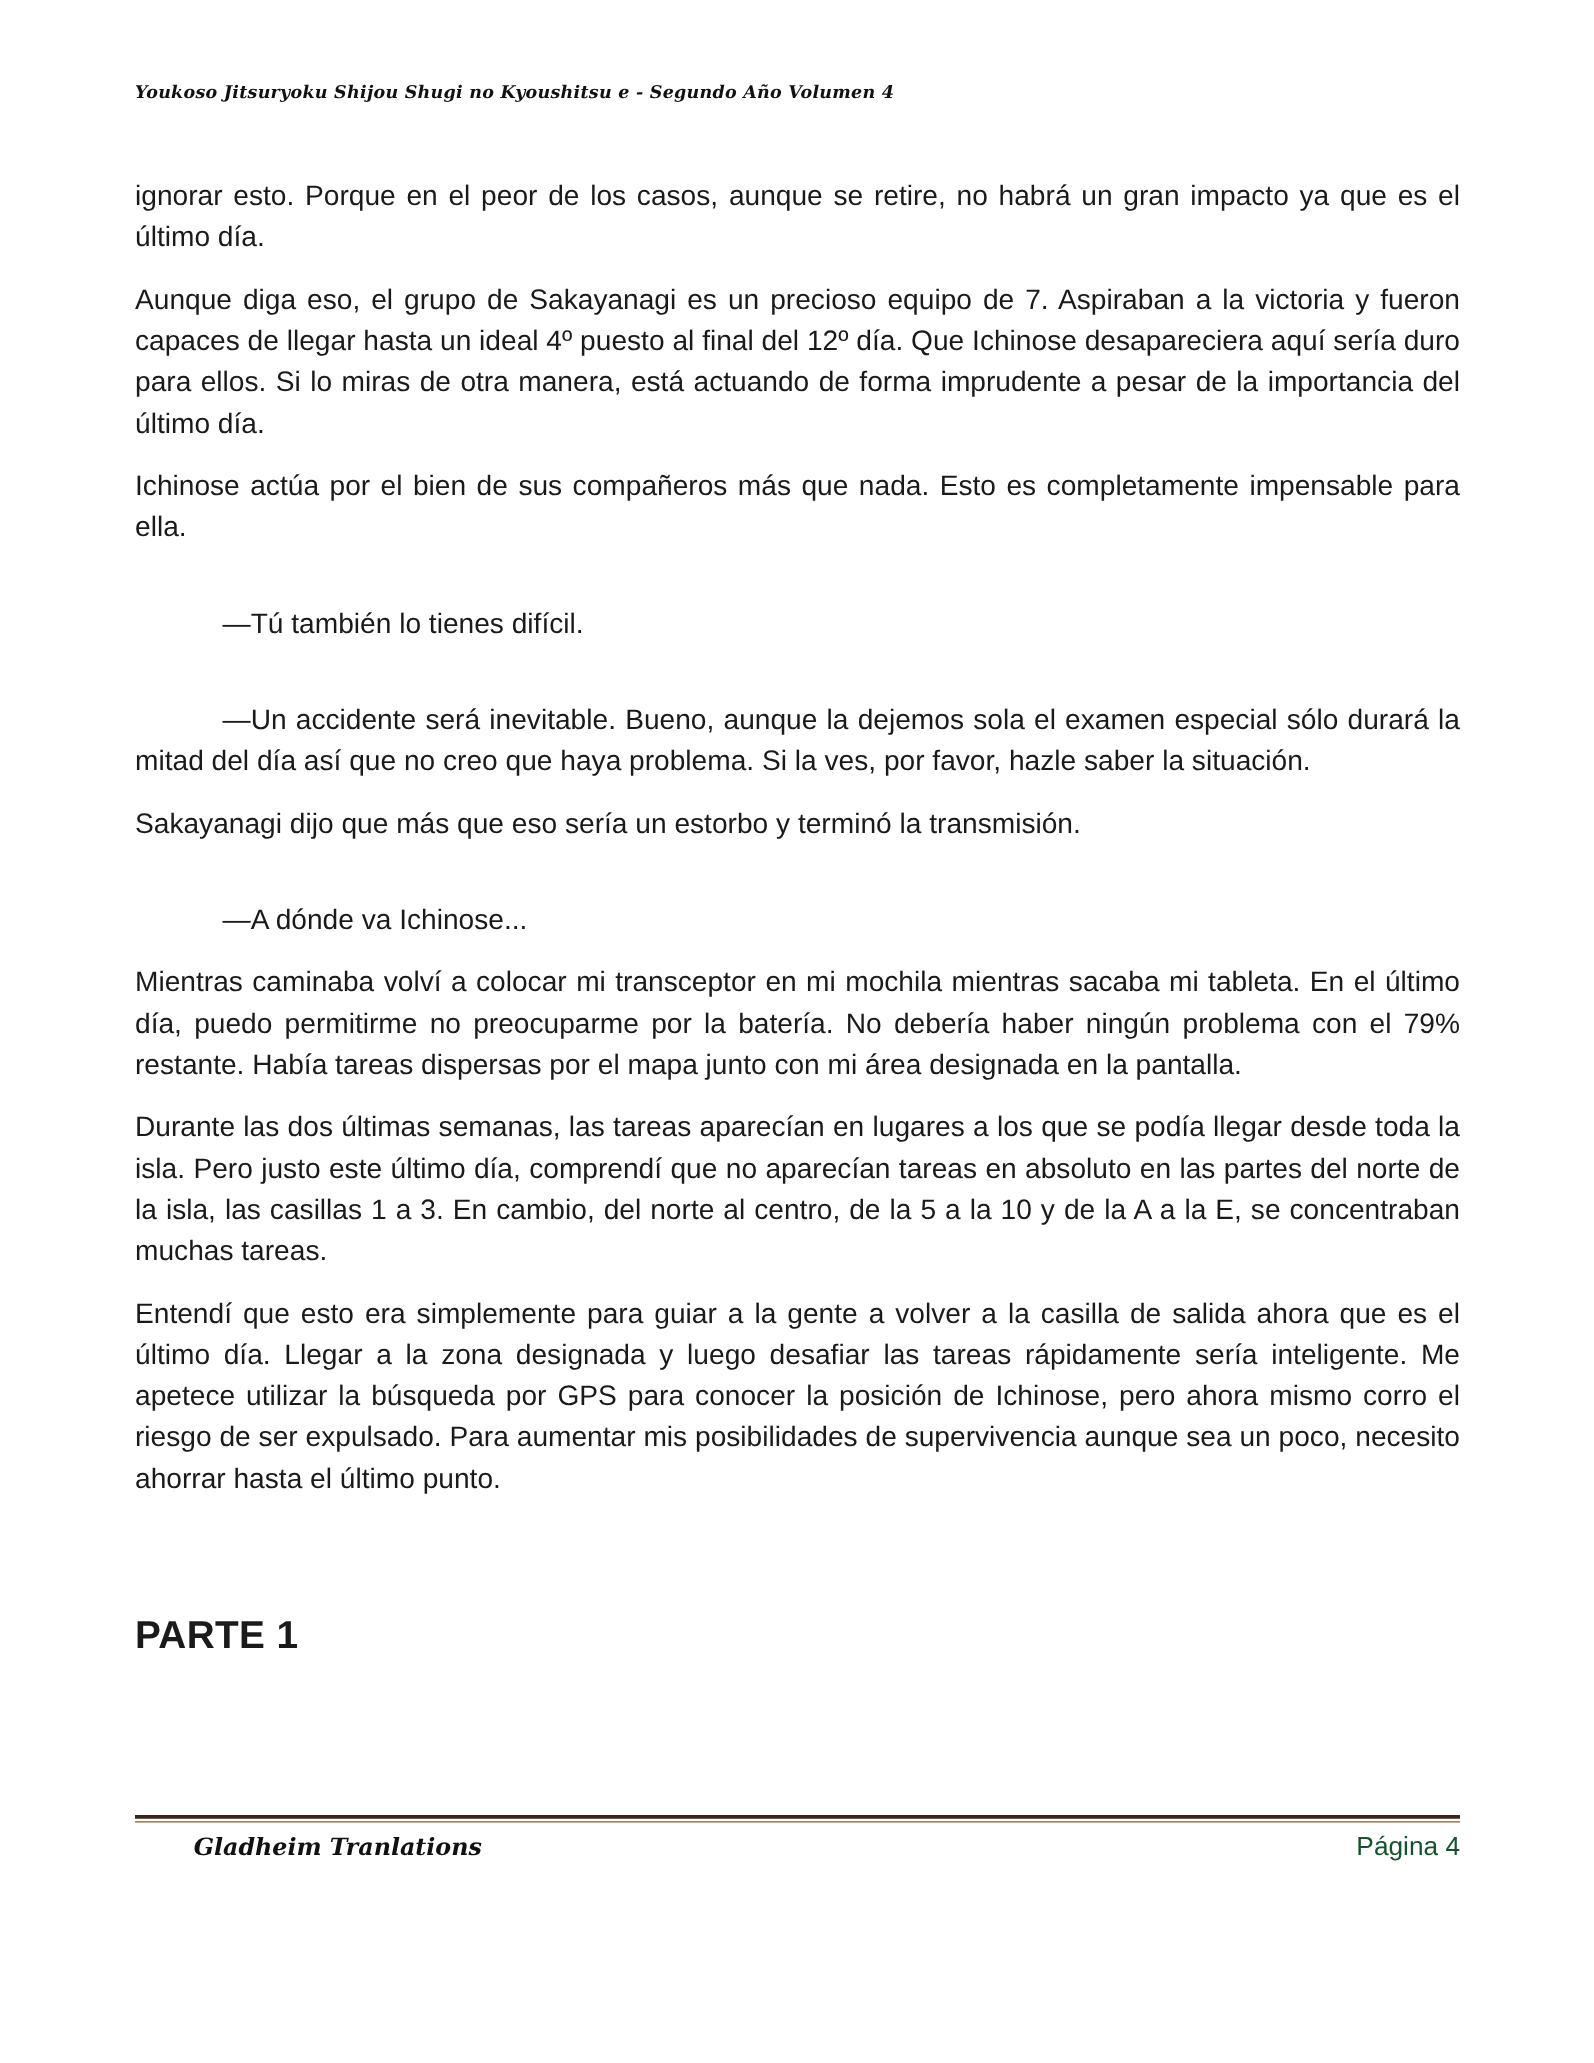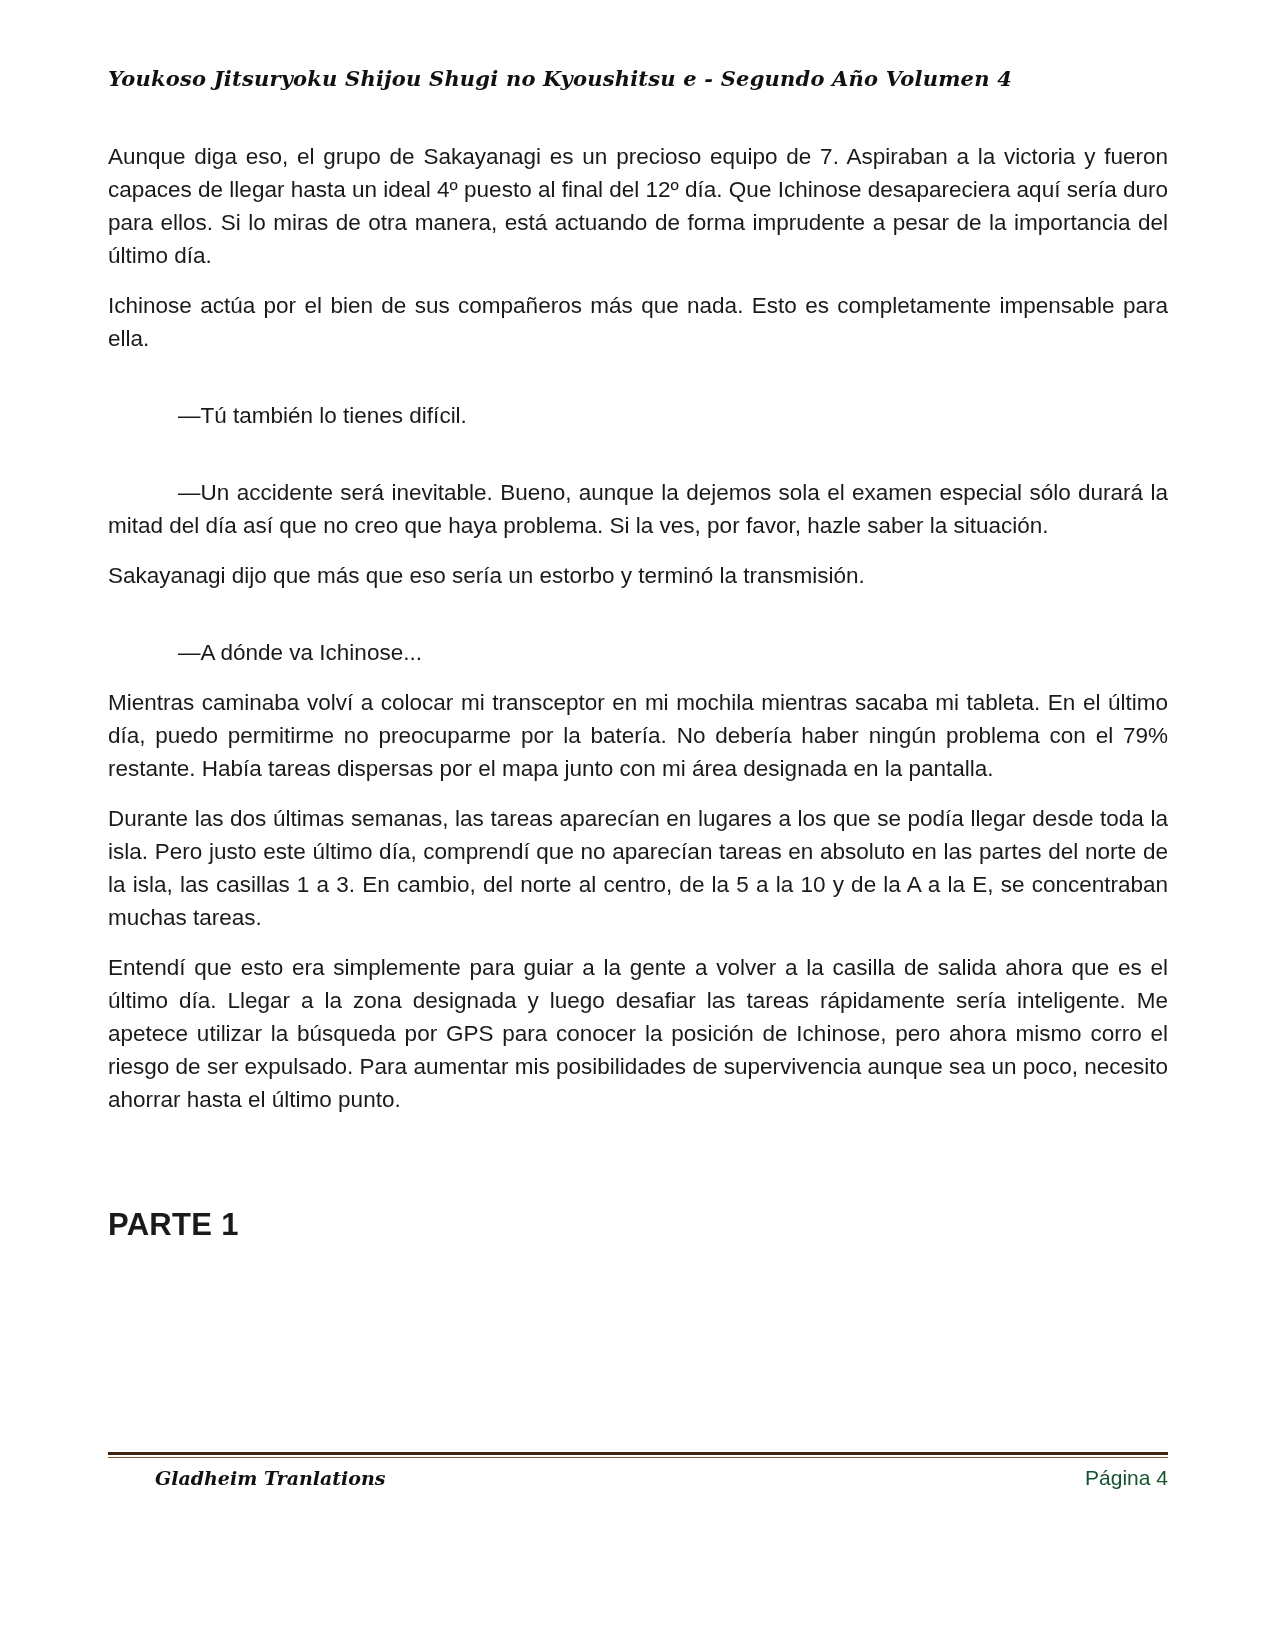--- a/index.html
+++ b/index.html
@@ -19,21 +19,21 @@
     font-family: "Liberation Sans", sans-serif;
   }
   .page-header {
     position: absolute;
     top: 66px;
     left: 108px;
     right: 108px;
     font-family: "DejaVu Serif", serif;
     font-style: italic;
     font-weight: bold;
-    font-size: 21px;
+    font-size: 14px;
     letter-spacing: 0.2px;
     color: #111111;
     white-space: nowrap;
   }
   .page-body {
     position: absolute;
     top: 140px;
     left: 108px;
     right: 107px;
   }
@@ -91,20 +91,21 @@
   }
 </style>
 </head>
 <body>
 
 <div class="page">
 
   <header class="page-header">Youkoso Jitsuryoku Shijou Shugi no Kyoushitsu e - Segundo Año Volumen 4</header>
 
   <main class="page-body">
+      <p class="body">ignorar esto. Porque en el peor de los casos, aunque se retire, no habrá un gran impacto ya que es el último día.</p>
       <p class="body">Aunque diga eso, el grupo de Sakayanagi es un precioso equipo de 7. Aspiraban a la victoria y fueron capaces de llegar hasta un ideal 4º puesto al final del 12º día. Que Ichinose desapareciera aquí sería duro para ellos. Si lo miras de otra manera, está actuando de forma imprudente a pesar de la importancia del último día.</p>
       <p class="body">Ichinose actúa por el bien de sus compañeros más que nada. Esto es completamente impensable para ella.</p>
       <p class="dialogue">—Tú también lo tienes difícil.</p>
       <p class="dialogue">—Un accidente será inevitable. Bueno, aunque la dejemos sola el examen especial sólo durará la mitad del día así que no creo que haya problema. Si la ves, por favor, hazle saber la situación.</p>
       <p class="body">Sakayanagi dijo que más que eso sería un estorbo y terminó la transmisión.</p>
       <p class="dialogue">—A dónde va Ichinose...</p>
       <p class="body">Mientras caminaba volví a colocar mi transceptor en mi mochila mientras sacaba mi tableta. En el último día, puedo permitirme no preocuparme por la batería. No debería haber ningún problema con el 79% restante. Había tareas dispersas por el mapa junto con mi área designada en la pantalla.</p>
       <p class="body">Durante las dos últimas semanas, las tareas aparecían en lugares a los que se podía llegar desde toda la isla. Pero justo este último día, comprendí que no aparecían tareas en absoluto en las partes del norte de la isla, las casillas 1 a 3. En cambio, del norte al centro, de la 5 a la 10 y de la A a la E, se concentraban muchas tareas.</p>
       <p class="body">Entendí que esto era simplemente para guiar a la gente a volver a la casilla de salida ahora que es el último día. Llegar a la zona designada y luego desafiar las tareas rápidamente sería inteligente. Me apetece utilizar la búsqueda por GPS para conocer la posición de Ichinose, pero ahora mismo corro el riesgo de ser expulsado. Para aumentar mis posibilidades de supervivencia aunque sea un poco, necesito ahorrar hasta el último punto.</p>
       <p class="heading">PARTE 1</p>

